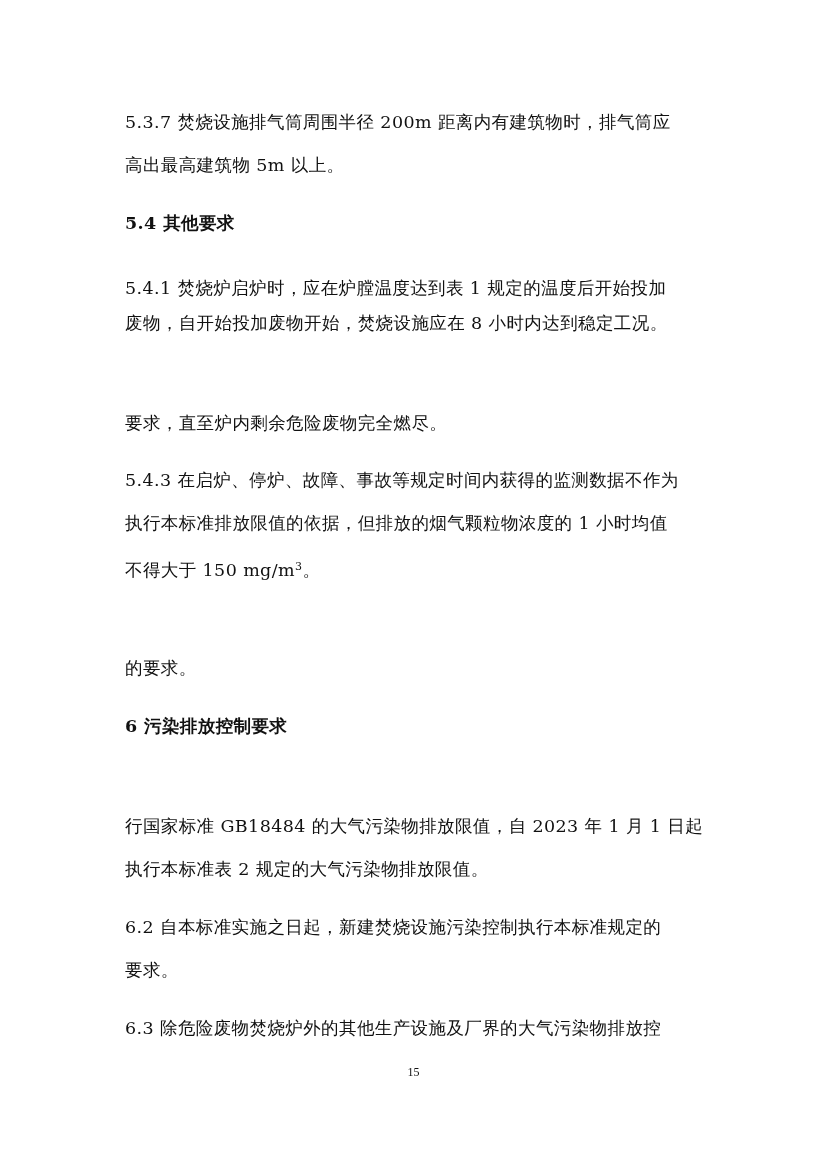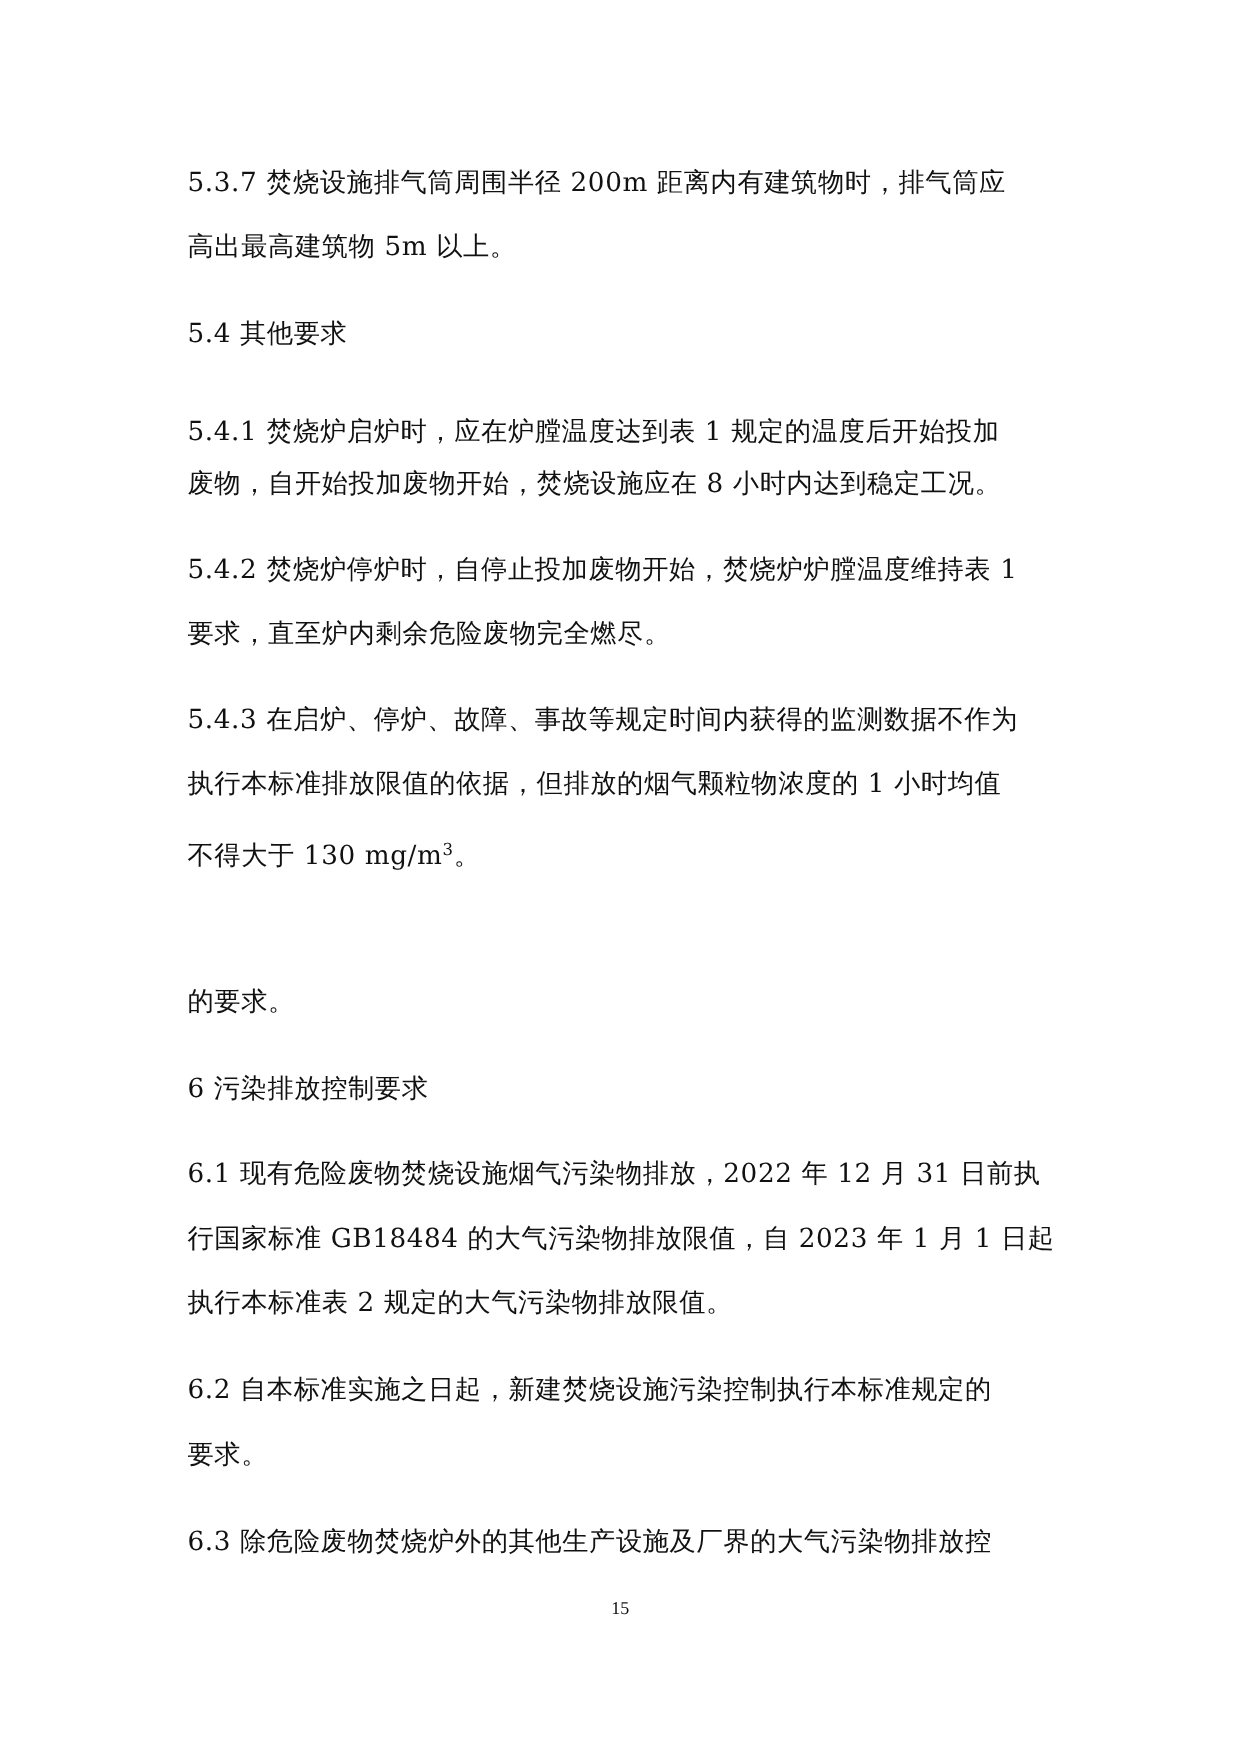--- a/index.html
+++ b/index.html
@@ -1,48 +1,46 @@
 <!DOCTYPE html>
 <html><head>
 <meta charset="utf-8">
 <style>
   html, body { margin: 0; padding: 0; background: #ffffff; }
   body { width: 827px; height: 1169px; position: relative; overflow: hidden;
          font-family: "DejaVu Serif", "Liberation Serif", serif; color: #111; }
   .page { position: absolute; left: 0; top: 0; width: 827px; height: 1169px; }
   .line { position: absolute; left: 125px; white-space: nowrap; font-size: 17.5px; line-height: 24px; letter-spacing: 0.4px; }
-  .heading { font-weight: normal; }
+  .heading { font-weight: bold; }
   .pageno { position: absolute; top: 1065px; left: 0; width: 827px; text-align: center;
             font-family: "Liberation Serif", serif; font-size: 12px; }
   sup { font-size: 11px; vertical-align: 6px; }
 </style>
 </head>
 <body>
 
 <div class="page">
   <div class="line" style="top:110px">5.3.7 焚烧设施排气筒周围半径 200m 距离内有建筑物时，排气筒应</div>
   <div class="line" style="top:153px">高出最高建筑物 5m 以上。</div>
 
   <div class="line heading" style="top:211px">5.4 其他要求</div>
 
   <div class="line" style="top:276px">5.4.1 焚烧炉启炉时，应在炉膛温度达到表 1 规定的温度后开始投加</div>
   <div class="line" style="top:311px">废物，自开始投加废物开始，焚烧设施应在 8 小时内达到稳定工况。</div>
 
-  <div class="line" style="top:368px">5.4.2 焚烧炉停炉时，自停止投加废物开始，焚烧炉炉膛温度维持表 1</div>
   <div class="line" style="top:411px">要求，直至炉内剩余危险废物完全燃尽。</div>
 
   <div class="line" style="top:468px">5.4.3 在启炉、停炉、故障、事故等规定时间内获得的监测数据不作为</div>
   <div class="line" style="top:511px">执行本标准排放限值的依据，但排放的烟气颗粒物浓度的 1 小时均值</div>
-  <div class="line" style="top:555px"><span>不得大于 130 mg/m</span><sup>3</sup><span>。</span></div>
+  <div class="line" style="top:555px"><span>不得大于 150 mg/m</span><sup>3</sup><span>。</span></div>
 
   <div class="line" style="top:656px">的要求。</div>
 
   <div class="line heading" style="top:714px">6  污染排放控制要求</div>
 
-  <div class="line" style="top:771px">6.1 现有危险废物焚烧设施烟气污染物排放，2022 年 12 月 31 日前执</div>
   <div class="line" style="top:814px">行国家标准 GB18484 的大气污染物排放限值，自 2023 年 1 月 1 日起</div>
   <div class="line" style="top:857px">执行本标准表 2 规定的大气污染物排放限值。</div>
 
   <div class="line" style="top:915px">6.2 自本标准实施之日起，新建焚烧设施污染控制执行本标准规定的</div>
   <div class="line" style="top:958px">要求。</div>
 
   <div class="line" style="top:1016px">6.3 除危险废物焚烧炉外的其他生产设施及厂界的大气污染物排放控</div>
 
   <div class="pageno">15</div>
 </div>

